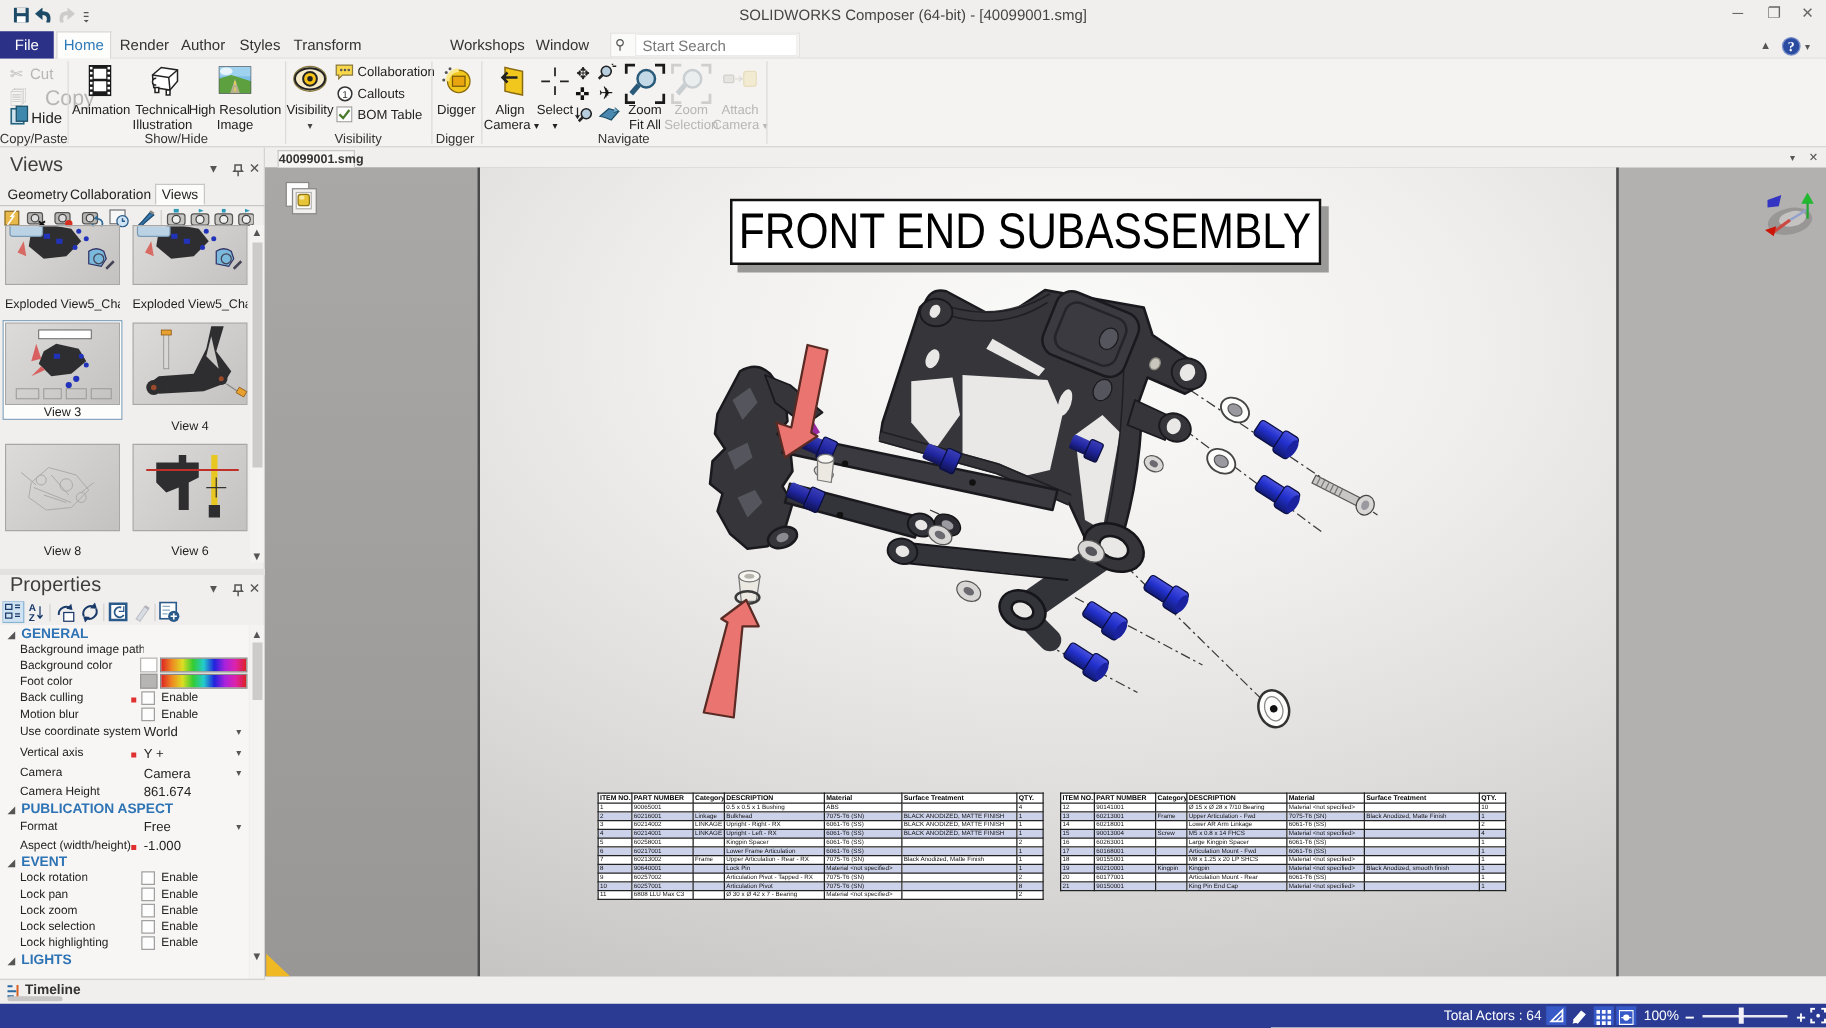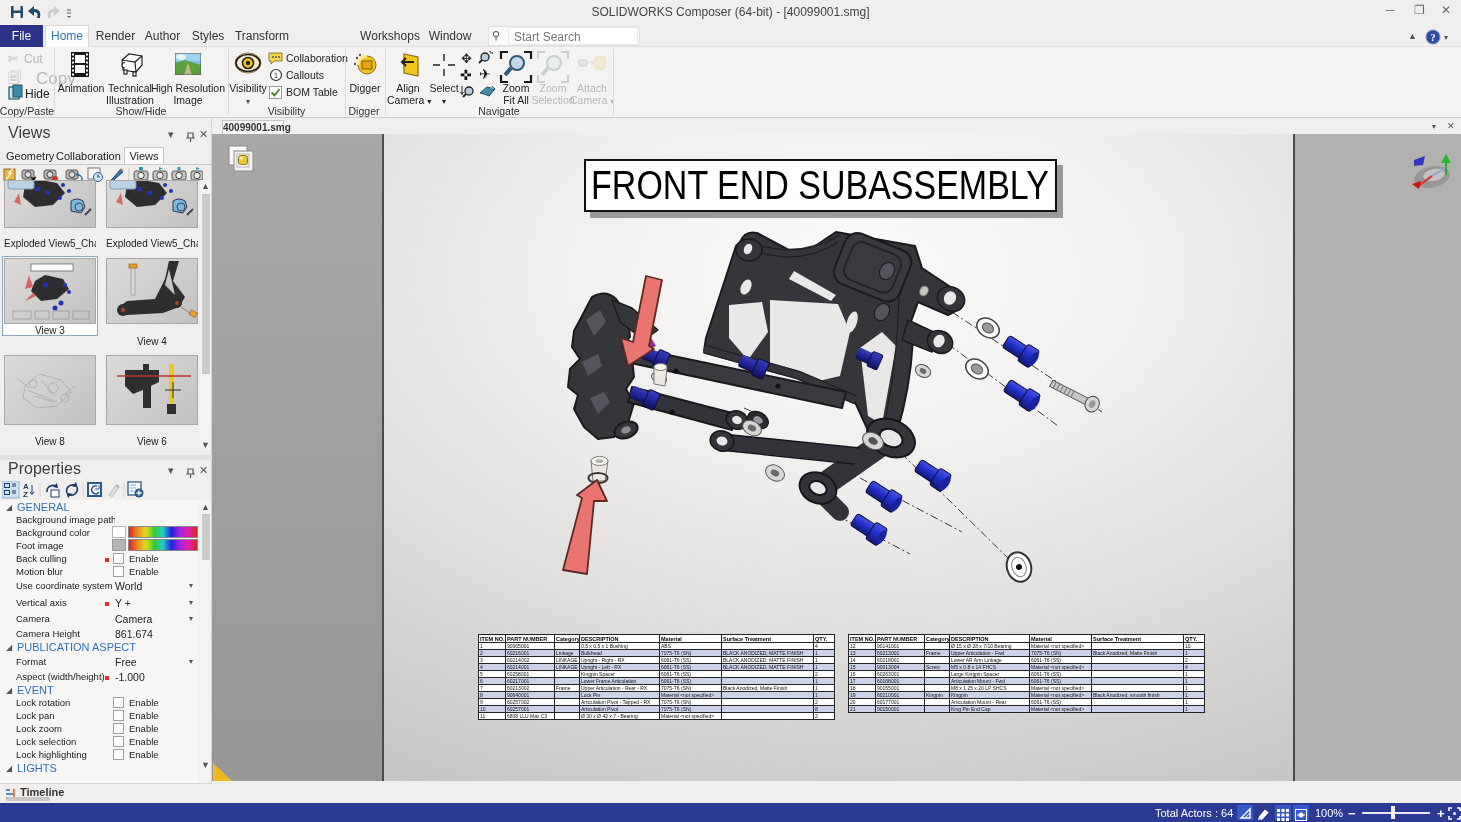--- a/index.html
+++ b/index.html
@@ -25,21 +25,21 @@
 .gray{color:#b8b6b4;}
 
 #leftpanel{left:0;top:118px;width:212px;height:685px;background:#f0efee;border-right:1px solid #d5d3d1;}
 .paneltitle{font-size:16px;color:#3d3d3d;}
 .panelbtns{font-size:11px;color:#555;}
 .vtab{font-size:11px;color:#222;}
 #viewstabsel{background:#fcfcfb;border:1px solid #c9c7c5;border-bottom:1px solid #fcfcfb;}
 .thumb{background:linear-gradient(135deg,#dcdbd9,#c3c2c0);border:1px solid #a8a7a5;}
 .thumblabel{font-size:10px;color:#222;text-align:center;white-space:nowrap;overflow:hidden;}
 
-.prophead{color:#2e73b4;font-weight:normal;font-size:11px;}
+.prophead{color:#2e73b4;font-weight:bold;font-size:11px;}
 .proplabel{color:#222;font-size:9.5px;white-space:nowrap;max-width:99px;overflow:hidden;}
 .propval{color:#222;font-size:10.5px;white-space:nowrap;}
 .cb{width:11px;height:11px;border:1px solid #a0a0a0;background:#fdfdfd;display:inline-block;}
 .reddot{width:4px;height:4px;background:#e03030;}
 .rainbow{width:70px;height:12px;background:linear-gradient(90deg,#d22,#e82,#dd2,#3c3,#2cc,#22d,#a2d,#d2a,#d22);border:1px solid #888;}
 
 #statusbar{left:0;top:803px;width:1461px;height:19px;background:#2b3b93;}
 
 #mainarea{left:212px;top:118px;width:1249px;height:685px;background:#f0efee;}
 #doctab{left:222px;top:120px;width:62px;height:14px;background:#f7f6f5;border:1px solid #c9c7c5;border-bottom:none;font-size:10px;font-weight:bold;color:#333;text-align:center;line-height:14px;}
@@ -959,21 +959,21 @@
       </g>
  </svg></div>
 <div class="abs" style="left:0;top:500px;width:199px;height:283px;background:#f7f6f5;"></div>
 <div id="propgrid">
 <div class="abs" style="left:6px;top:503px;font-size:8px;color:#555;">◢</div>
 <div class="abs prophead" style="left:17px;top:501px;">GENERAL</div>
 <div class="abs proplabel" style="left:16px;top:514px;">Background image path</div>
 <div class="abs proplabel" style="left:16px;top:527px;">Background color</div>
 <div class="abs" style="left:112px;top:526px;width:14px;height:12px;background:#fff;border:1px solid #b5b3b1;"></div>
 <div class="abs rainbow" style="left:128px;top:526px;"></div>
-<div class="abs proplabel" style="left:16px;top:540px;">Foot image</div>
+<div class="abs proplabel" style="left:16px;top:540px;">Foot color</div>
 <div class="abs" style="left:112px;top:539px;width:14px;height:12px;background:#b7b5b3;border:1px solid #9a9896;"></div>
 <div class="abs rainbow" style="left:128px;top:539px;"></div>
 <div class="abs proplabel" style="left:16px;top:553px;">Back culling</div>
 <div class="abs reddot" style="left:105px;top:558px;"></div>
 <div class="abs cb" style="left:113px;top:553px;"></div>
 <div class="abs proplabel" style="left:129px;top:553px;">Enable</div>
 <div class="abs proplabel" style="left:16px;top:566px;">Motion blur</div>
 <div class="abs cb" style="left:113px;top:566px;"></div>
 <div class="abs proplabel" style="left:129px;top:566px;">Enable</div>
 <div class="abs proplabel" style="left:16px;top:580px;">Use coordinate system</div>

